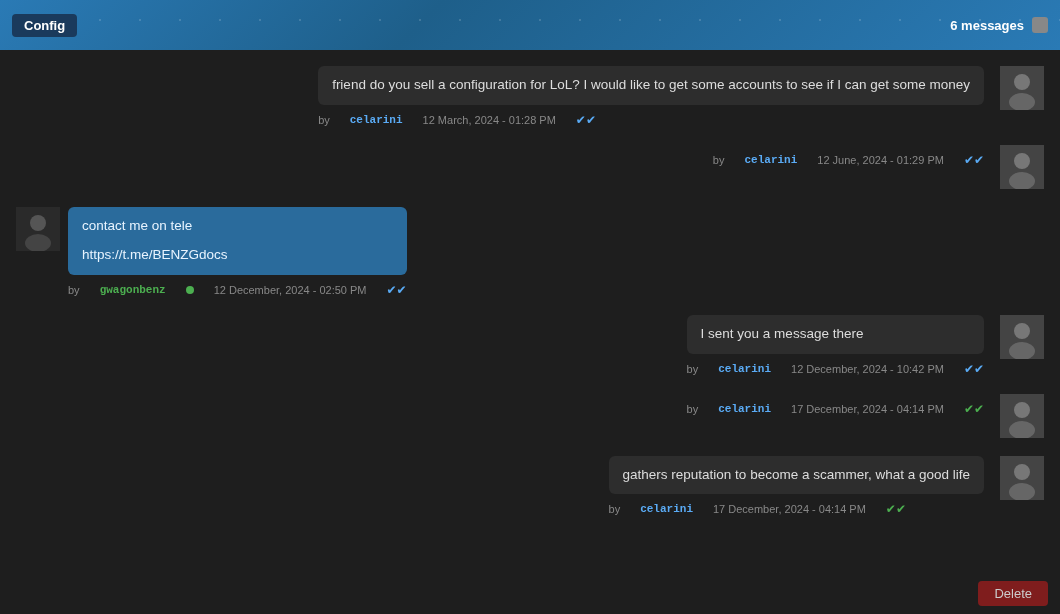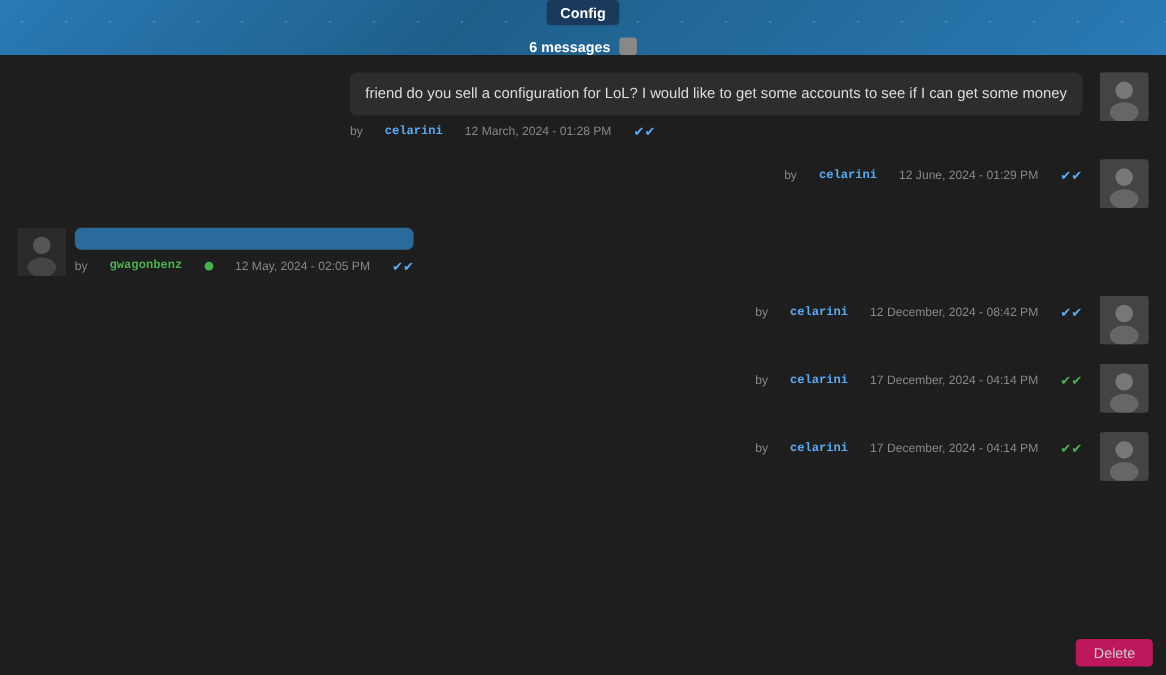--- a/index.html
+++ b/index.html
@@ -17,21 +17,20 @@
     
     .header {
       background: linear-gradient(135deg, #2a7ab5 0%, #1e5f8a 40%, #2a7ab5 100%);
       height: 50px;
       display: flex;
       align-items: center;
       justify-content: space-between;
       padding: 0 12px;
       position: relative;
       overflow: hidden;
-      flex-direction: column;
     }
 
     .header::before {
       content: '';
       position: absolute;
       top: 0; left: 0; right: 0; bottom: 0;
       background-image: radial-gradient(circle, rgba(255,255,255,0.15) 1px, transparent 1px);
       background-size: 40px 40px;
       pointer-events: none;
     }
@@ -141,21 +140,21 @@
 
     .left-avatar-msg .bubble-wrap {
       max-width: 360px;
     }
 
     
     .delete-btn {
       position: absolute;
       bottom: 8px;
       right: 12px;
-      background: #be185d;
+      background: #7f1d1d;
       color: #ccc;
       border: none;
       padding: 5px 16px;
       border-radius: 4px;
       font-size: 13px;
       cursor: pointer;
       text-align: right;
     }
   </style>
 </head>
@@ -213,44 +212,49 @@
   <div class="left-avatar-msg">
     <div style="width:44px;height:44px;border-radius:4px;background:#333;flex-shrink:0;margin-right:8px;">
       <svg viewBox="0 0 44 44" xmlns="http://www.w3.org/2000/svg">
         <rect width="44" height="44" fill="#2a2a2a"></rect>
         <circle cx="22" cy="16" r="8" fill="#555"></circle>
         <ellipse cx="22" cy="36" rx="13" ry="9" fill="#444"></ellipse>
       </svg>
     </div>
     <div class="bubble-wrap">
       <div class="bubble blue-bubble">
+        <div style="margin-bottom:10px;">contact me on tele</div>
+        <div>https://t.me/BENZGdocs</div>
       </div>
       <div class="meta">
         <span>by</span>
         <span class="username green">gwagonbenz</span>
         <span class="online-dot"></span>
-        <span>12 May, 2024 - 02:05 PM</span>
-        <span class="check-blue">✔✔</span>
-      </div>
-    </div>
-  </div>
-
-  <div class="message-row right">
-    <div style="width:44px;height:44px;border-radius:4px;background:#555;flex-shrink:0;margin-left:8px;">
-      <svg viewBox="0 0 44 44" xmlns="http://www.w3.org/2000/svg">
-        <rect width="44" height="44" fill="#444"></rect>
-        <circle cx="22" cy="16" r="8" fill="#777"></circle>
-        <ellipse cx="22" cy="36" rx="13" ry="9" fill="#666"></ellipse>
-      </svg>
-    </div>
-    <div class="message-content">
-      <div class="meta">
-        <span>by</span>
-        <span class="username">celarini</span>
-        <span>12 December, 2024 - 08:42 PM</span>
+        <span>12 December, 2024 - 02:50 PM</span>
+        <span class="check-blue">✔✔</span>
+      </div>
+    </div>
+  </div>
+
+  <div class="message-row right">
+    <div style="width:44px;height:44px;border-radius:4px;background:#555;flex-shrink:0;margin-left:8px;">
+      <svg viewBox="0 0 44 44" xmlns="http://www.w3.org/2000/svg">
+        <rect width="44" height="44" fill="#444"></rect>
+        <circle cx="22" cy="16" r="8" fill="#777"></circle>
+        <ellipse cx="22" cy="36" rx="13" ry="9" fill="#666"></ellipse>
+      </svg>
+    </div>
+    <div class="message-content">
+      <div class="bubble">
+        <span>I sent you a message there</span>
+      </div>
+      <div class="meta">
+        <span>by</span>
+        <span class="username">celarini</span>
+        <span>12 December, 2024 - 10:42 PM</span>
         <span class="check-blue">✔✔</span>
       </div>
     </div>
   </div>
 
   <div class="message-row right">
     <div style="width:44px;height:44px;border-radius:4px;background:#555;flex-shrink:0;margin-left:8px;">
       <svg viewBox="0 0 44 44" xmlns="http://www.w3.org/2000/svg">
         <rect width="44" height="44" fill="#444"></rect>
         <circle cx="22" cy="16" r="8" fill="#777"></circle>
@@ -269,20 +273,23 @@
 
   <div class="message-row right">
     <div style="width:44px;height:44px;border-radius:4px;background:#555;flex-shrink:0;margin-left:8px;">
       <svg viewBox="0 0 44 44" xmlns="http://www.w3.org/2000/svg">
         <rect width="44" height="44" fill="#444"></rect>
         <circle cx="22" cy="16" r="8" fill="#777"></circle>
         <ellipse cx="22" cy="36" rx="13" ry="9" fill="#666"></ellipse>
       </svg>
     </div>
     <div class="message-content">
+      <div class="bubble">
+        <span>gathers reputation to become a scammer, what a good life</span>
+      </div>
       <div class="meta">
         <span>by</span>
         <span class="username">celarini</span>
         <span>17 December, 2024 - 04:14 PM</span>
         <span class="check-green">✔✔</span>
       </div>
     </div>
   </div>
 
   <button class="delete-btn">Delete</button>

